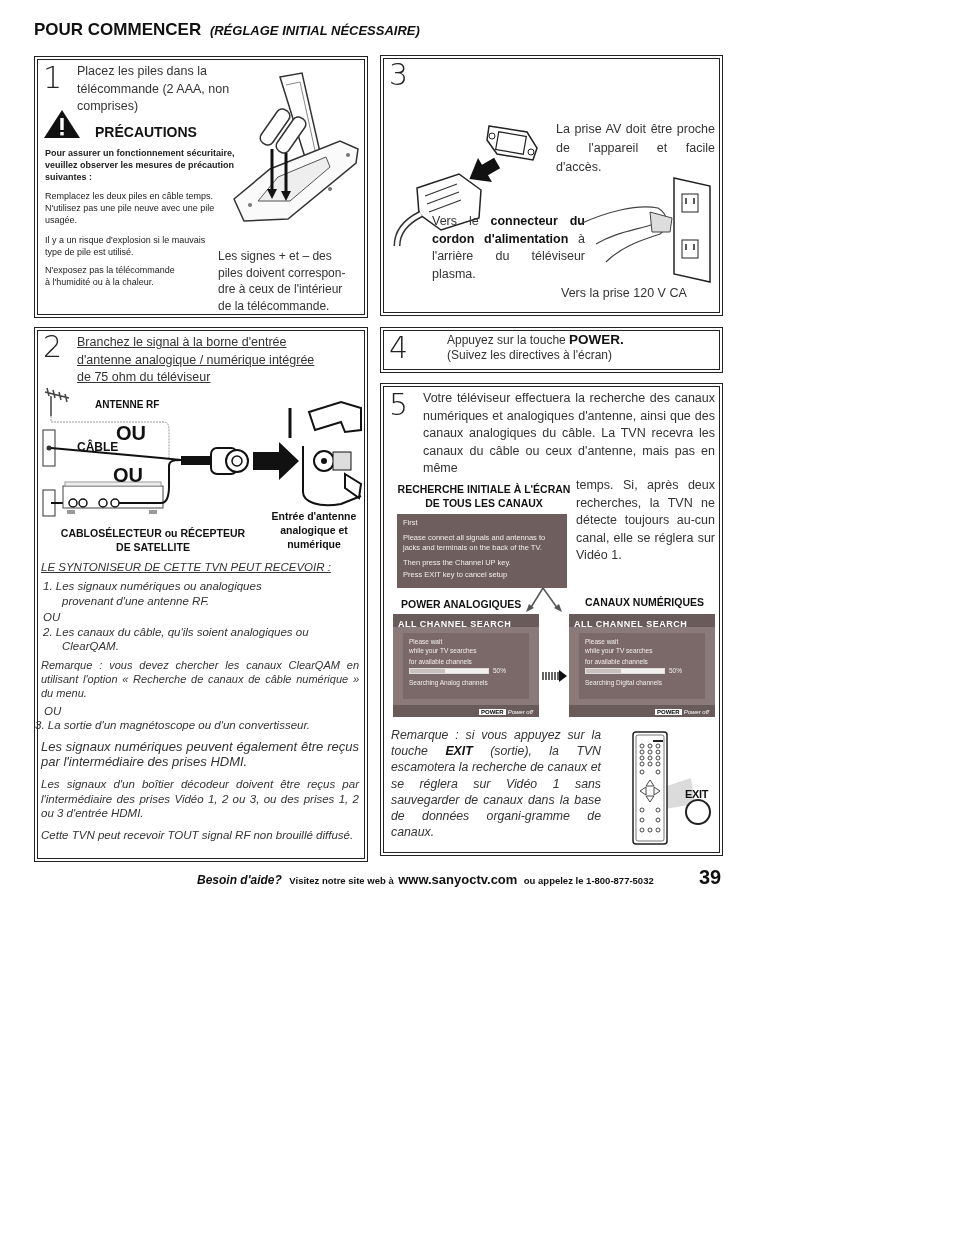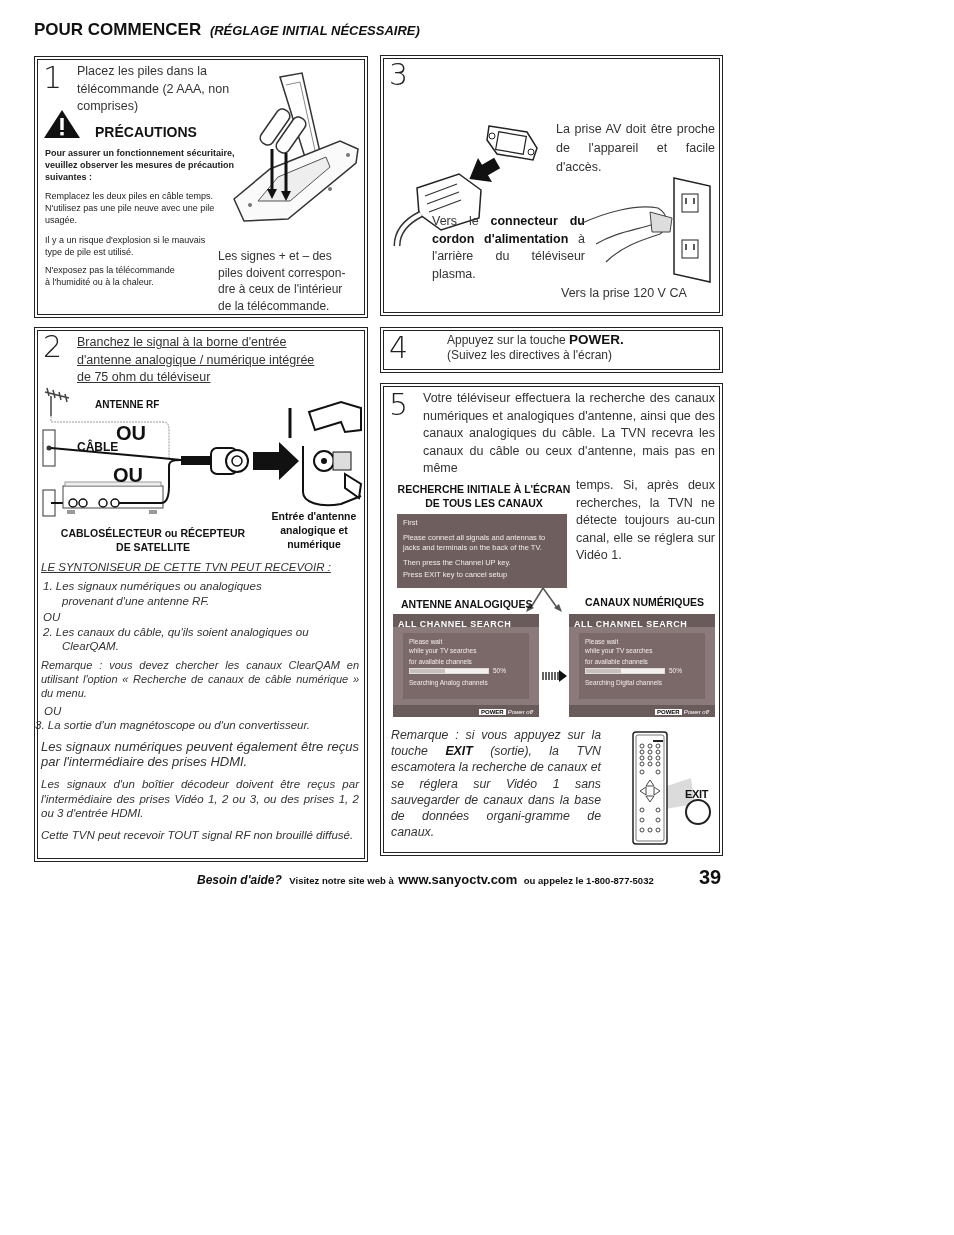--- a/index.html
+++ b/index.html
@@ -235,21 +235,21 @@
     <div style="margin-top:2px;">Press EXIT key to cancel setup</div>
   </div>
 
   <svg style="left:145px; top:203px;" width="40" height="26" viewBox="0 0 40 26">
     <path d="M17,1 L4,22" stroke="#555" stroke-width="1.5" fill="none"></path>
     <polygon points="0,25 3,17 8,21" fill="#555"></polygon>
     <path d="M17,1 L32,22" stroke="#555" stroke-width="1.5" fill="none"></path>
     <polygon points="36,25 28,21 33,17" fill="#555"></polygon>
   </svg>
 
-  <div class="label-bold" style="left:20px; top:213px; font-size:10.5px;">ANTENNE ANALOGIQUES</div>
+  <div class="label-bold" style="left:20px; top:213px; font-size:10.5px;">POWER ANALOGIQUES</div>
   <div class="label-bold" style="left:204px; top:211px; font-size:10.5px;">CANAUX NUMÉRIQUES</div>
 
   <div style="position:absolute; left:12px; top:230px; width:146px; height:103px; background:#8a7b7a;">
     <div class="scr-head">ALL CHANNEL SEARCH</div>
     <div class="scr-body" style="left:10px; top:19px; width:126px; height:66px;">
       <div>Please wait</div>
       <div>while your TV searches</div>
       <div style="margin-top:2px;">for available channels</div>
       <div style="position:relative; height:10px;">
         <div class="pbar" style="left:0; top:2px; width:80px;">

